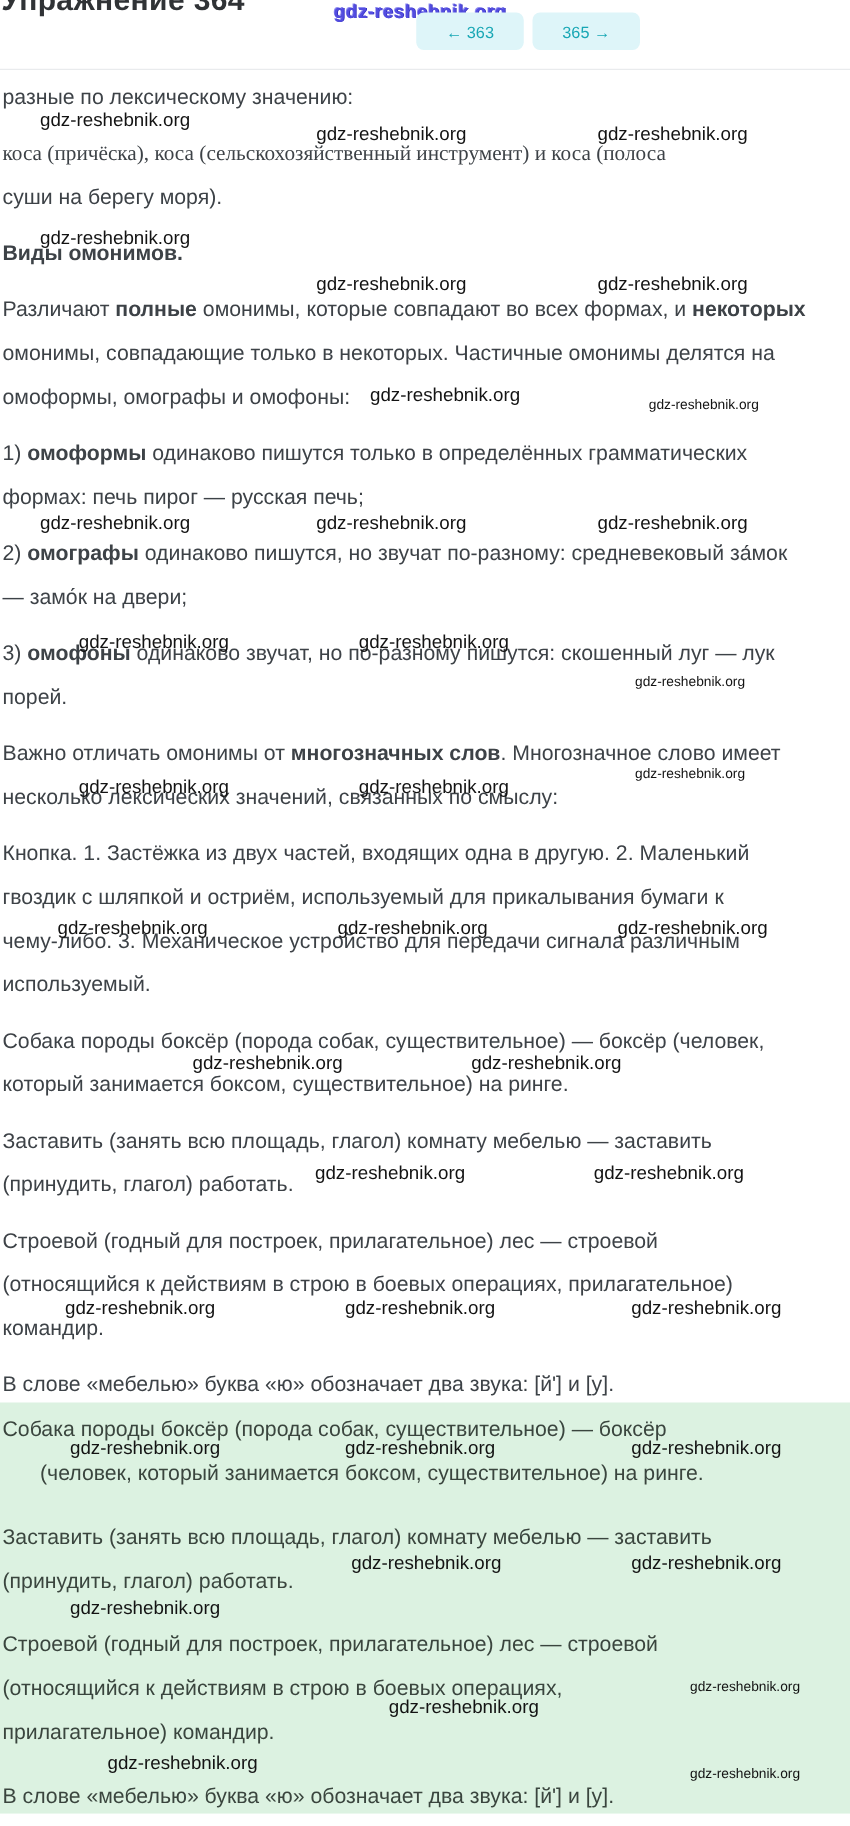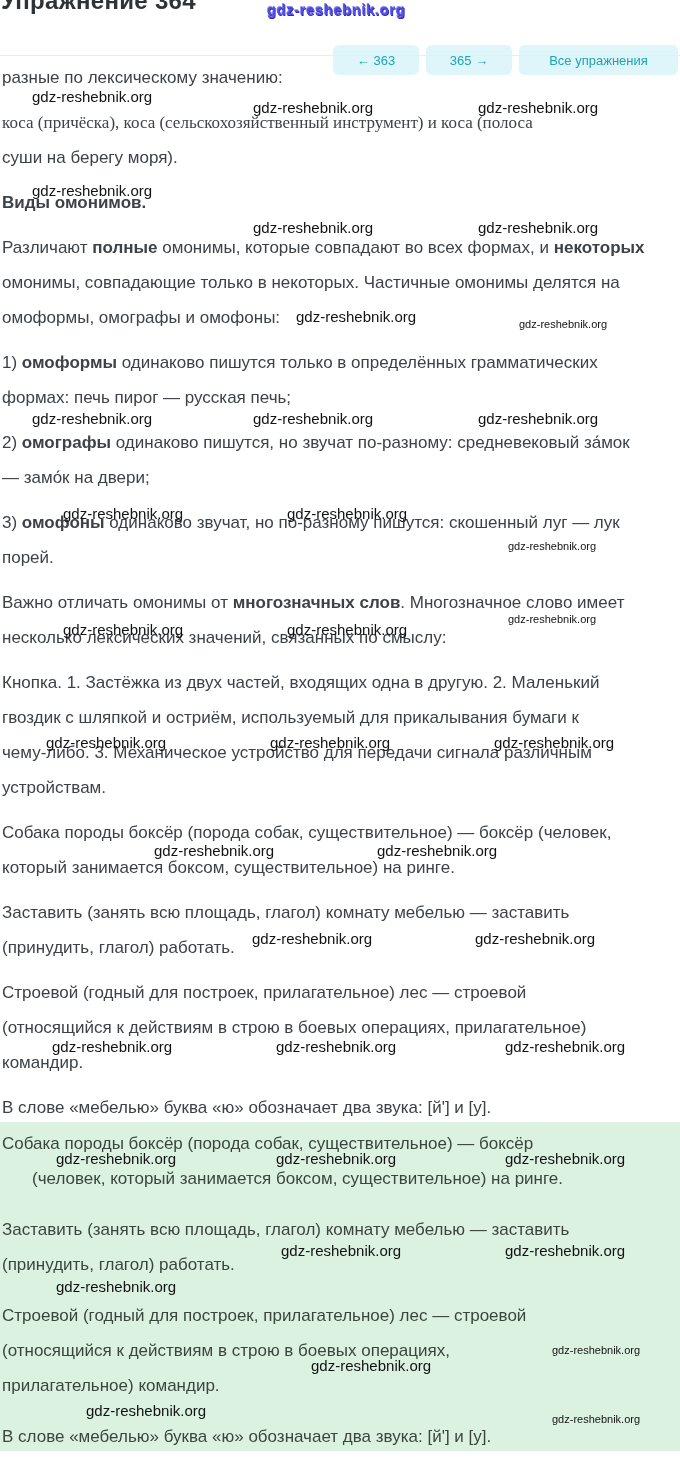--- a/index.html
+++ b/index.html
@@ -15,21 +15,21 @@
   }
   html,body{margin:0;padding:0;background:#fff;}
   body{font-family:"Liberation Sans",sans-serif;}
   .page{position:relative;width:680px;height:1451px;overflow:hidden;background:#fff;}
 
   .page-title{position:absolute;left:1px;top:-13px;font-size:24px;font-weight:700;
     color:var(--title-color);letter-spacing:.3px;white-space:nowrap;}
 
   .nav-btn{position:absolute;top:10px;height:30px;border:none;border-radius:6px;
     background:var(--button-bg);color:var(--button-text);font-size:13px;
-    font-family:"Liberation Sans",sans-serif;cursor:pointer;white-space:nowrap;margin-top:35px;}
+    font-family:"Liberation Sans",sans-serif;cursor:pointer;white-space:nowrap;}
   .btn-prev{left:333px;width:86px;}
   .btn-next{left:426px;width:86px;}
   .btn-all{left:519px;width:159px;}
 
   .top-wm{position:absolute;left:267px;top:1px;font-size:15px;font-weight:700;
     color:var(--top-watermark-color);letter-spacing:.5px;white-space:nowrap;
     text-shadow:.6px .6px 0 #2e28b8,-.6px -.6px 0 #8f8cf0;}
 
   .divider{position:absolute;left:0;top:55px;width:680px;height:1px;
     background:var(--divider-color);}
@@ -50,21 +50,20 @@
 <body>
 
 <div class="page">
 
   <div class="page-title">Упражнение 364</div>
 
   <span class="top-wm">gdz-reshebnik.org</span>
 
   <button class="nav-btn btn-prev">← 363</button>
   <button class="nav-btn btn-next">365 →</button>
-  <button class="nav-btn btn-all">Все упражнения</button>
 
   <div class="divider"></div>
 
   <div class="answer-bg"></div>
 
   <div id="white-lines">
       <div class="line" style="top: 68px; left: 2px;"><span>разные по лексическому значению:</span></div>
       <div class="line" style="top: 113px; left: 2px; font-family: Liberation Serif, serif;"><span>коса (причёска), коса (сельскохозяйственный инструмент) и коса (полоса</span></div>
       <div class="line" style="top: 148px; left: 2px;"><span>суши на берегу моря).</span></div>
       <div class="line" style="top: 193px; left: 2px;"><span class="bd">Виды омонимов.</span></div>
@@ -75,21 +74,21 @@
       <div class="line" style="top: 388px; left: 2px;"><span>формах: печь пирог — русская печь;</span></div>
       <div class="line" style="top: 433px; left: 2px;"><span>2) </span><span class="bd">омографы</span><span> одинаково пишутся, но звучат по-разному: средневековый за́мок</span></div>
       <div class="line" style="top: 468px; left: 2px;"><span>— замо́к на двери;</span></div>
       <div class="line" style="top: 513px; left: 2px;"><span>3) </span><span class="bd">омофоны</span><span> одинаково звучат, но по-разному пишутся: скошенный луг — лук</span></div>
       <div class="line" style="top: 548px; left: 2px;"><span>порей.</span></div>
       <div class="line" style="top: 593px; left: 2px;"><span>Важно отличать омонимы от </span><span class="bd">многозначных слов</span><span>. Многозначное слово имеет</span></div>
       <div class="line" style="top: 628px; left: 2px;"><span>несколько лексических значений, связанных по смыслу:</span></div>
       <div class="line" style="top: 673px; left: 2px;"><span>Кнопка. 1. Застёжка из двух частей, входящих одна в другую. 2. Маленький</span></div>
       <div class="line" style="top: 708px; left: 2px;"><span>гвоздик с шляпкой и остриём, используемый для прикалывания бумаги к</span></div>
       <div class="line" style="top: 743px; left: 2px;"><span>чему-либо. 3. Механическое устройство для передачи сигнала различным</span></div>
-      <div class="line" style="top: 778px; left: 2px;"><span>устройствам.</span></div>
+      <div class="line" style="top: 778px; left: 2px;"><span>используемый.</span></div>
       <div class="line" style="top: 823px; left: 2px;"><span>Собака породы боксёр (порода собак, существительное) — боксёр (человек,</span></div>
       <div class="line" style="top: 858px; left: 2px;"><span>который занимается боксом, существительное) на ринге.</span></div>
       <div class="line" style="top: 903px; left: 2px;"><span>Заставить (занять всю площадь, глагол) комнату мебелью — заставить</span></div>
       <div class="line" style="top: 938px; left: 2px;"><span>(принудить, глагол) работать.</span></div>
       <div class="line" style="top: 983px; left: 2px;"><span>Строевой (годный для построек, прилагательное) лес — строевой</span></div>
       <div class="line" style="top: 1018px; left: 2px;"><span>(относящийся к действиям в строю в боевых операциях, прилагательное)</span></div>
       <div class="line" style="top: 1053px; left: 2px;"><span>командир.</span></div>
       <div class="line" style="top: 1098px; left: 2px;"><span>В слове «мебелью» буква «ю» обозначает два звука: [й'] и [у].</span></div>
     </div>
   <div id="answer-lines">

